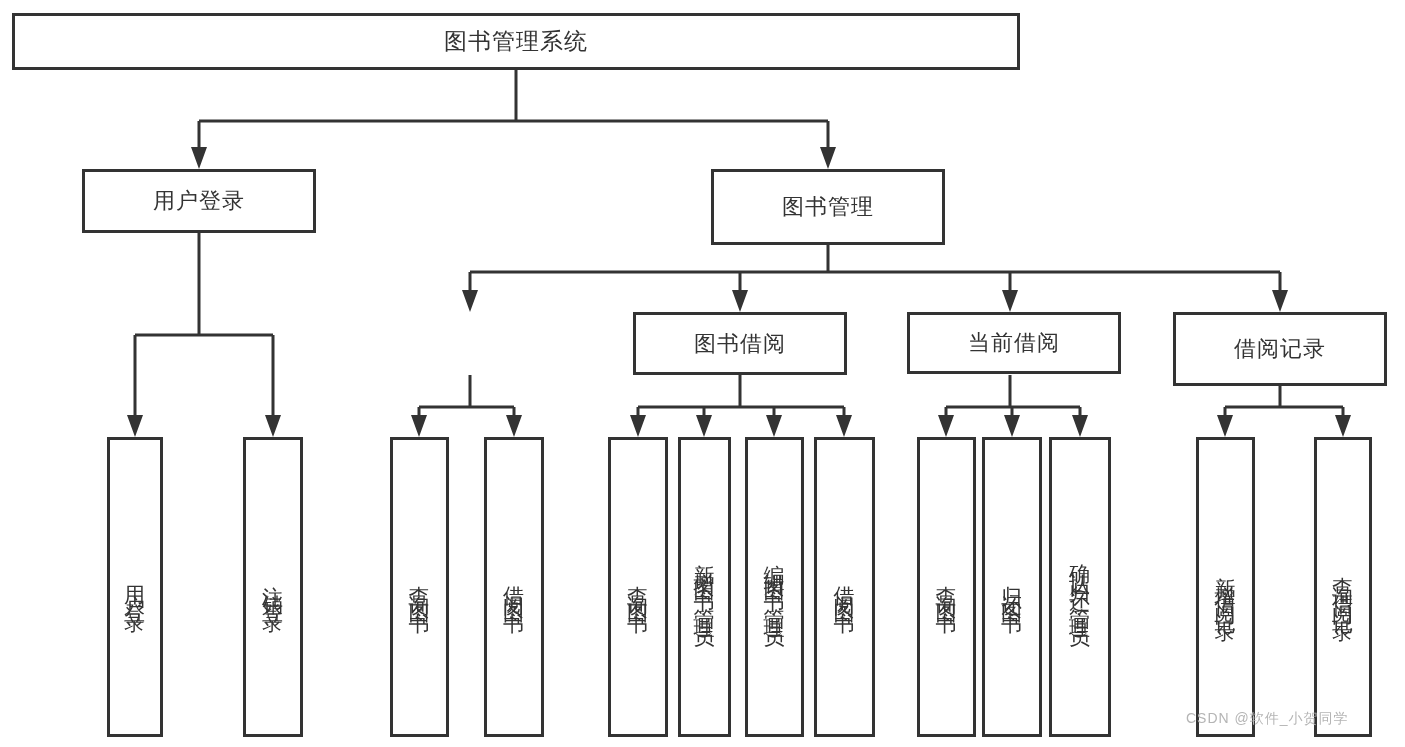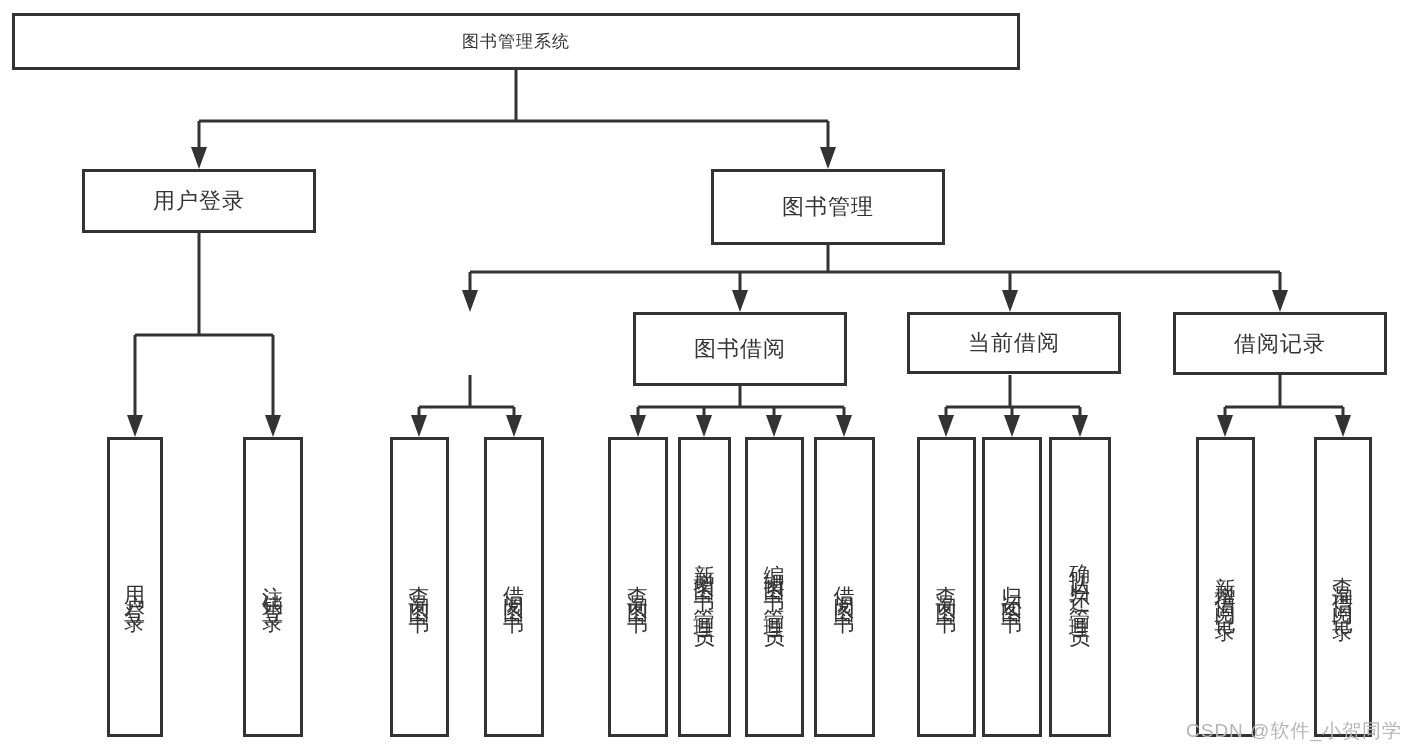--- a/index.html
+++ b/index.html
@@ -21,38 +21,37 @@
     box-sizing: border-box;
     border: 3px solid #333333;
     background: #ffffff;
     color: #333333;
     display: flex;
     align-items: center;
     justify-content: center;
     text-align: center;
   }
   .h-node { font-size: 22px; letter-spacing: 1px; }
-  .root-node { font-size: 17px; text-align: center; }
+  .root-node { font-size: 23px; text-align: center; }
   .v-node {
     writing-mode: vertical-rl;
     font-size: 21px;
     letter-spacing: 9px;
     line-height: 1;
   }
   .watermark {
     position: absolute;
     left: 1186px;
     top: 710px;
     width: 210px;
-    font-size: 19px;
+    font-size: 14px;
     letter-spacing: 1px;
     color: #b5b5b5;
     z-index: 5;
     white-space: nowrap;
-    margin-top: 8px;
   }
 </style>
 </head>
 <body>
 
 <div id="stage">
 
   <svg id="connectors" viewBox="0 0 1405 747" xmlns="http://www.w3.org/2000/svg" aria-hidden="true">
     <path fill="none" stroke="#333333" stroke-width="3" d="M516 70 V121 M199 121 H828 M199 121 V150 M828 121 V150
          M199 233 V335 M135 335 H273 M135 335 V420 M273 335 V420
@@ -68,23 +67,23 @@
          M638 437l-8 -22h16z M704 437l-8 -22h16z M774 437l-8 -22h16z M844 437l-8 -22h16z
          M946 437l-8 -22h16z M1012 437l-8 -22h16z M1080 437l-8 -22h16z
          M1225 437l-8 -22h16z M1343 437l-8 -22h16z"></path>
   </svg>
 
   <div class="node h-node root-node" style="left:12px;top:13px;width:1008px;height:57px">图书管理系统</div>
 
   <div class="node h-node" style="left:82px;top:169px;width:234px;height:64px">用户登录</div>
   <div class="node h-node" style="left:711px;top:169px;width:234px;height:76px">图书管理</div>
 
-  <div class="node h-node" style="left:633px;top:312px;width:214px;height:74px">图书借阅</div>
+  <div class="node h-node" style="left:633px;top:312px;width:214px;height:63px">图书借阅</div>
   <div class="node h-node" style="left:907px;top:312px;width:214px;height:62px">当前借阅</div>
-  <div class="node h-node" style="left:1173px;top:312px;width:214px;height:63px">借阅记录</div>
+  <div class="node h-node" style="left:1173px;top:312px;width:214px;height:74px">借阅记录</div>
 
   <div class="node v-node" style="left:107px;top:437px;width:56px;height:300px">用户登录</div>
   <div class="node v-node" style="left:243px;top:437px;width:60px;height:300px">注销登录</div>
 
   <div class="node v-node" style="left:390px;top:437px;width:59px;height:300px">查询图书</div>
   <div class="node v-node" style="left:484px;top:437px;width:60px;height:300px">借阅图书</div>
 
   <div class="node v-node" style="left:608px;top:437px;width:60px;height:300px">查询图书</div>
   <div class="node v-node" style="left:678px;top:437px;width:53px;height:300px">新增图书（管理员）</div>
   <div class="node v-node" style="left:745px;top:437px;width:59px;height:300px">编辑图书（管理员）</div>

